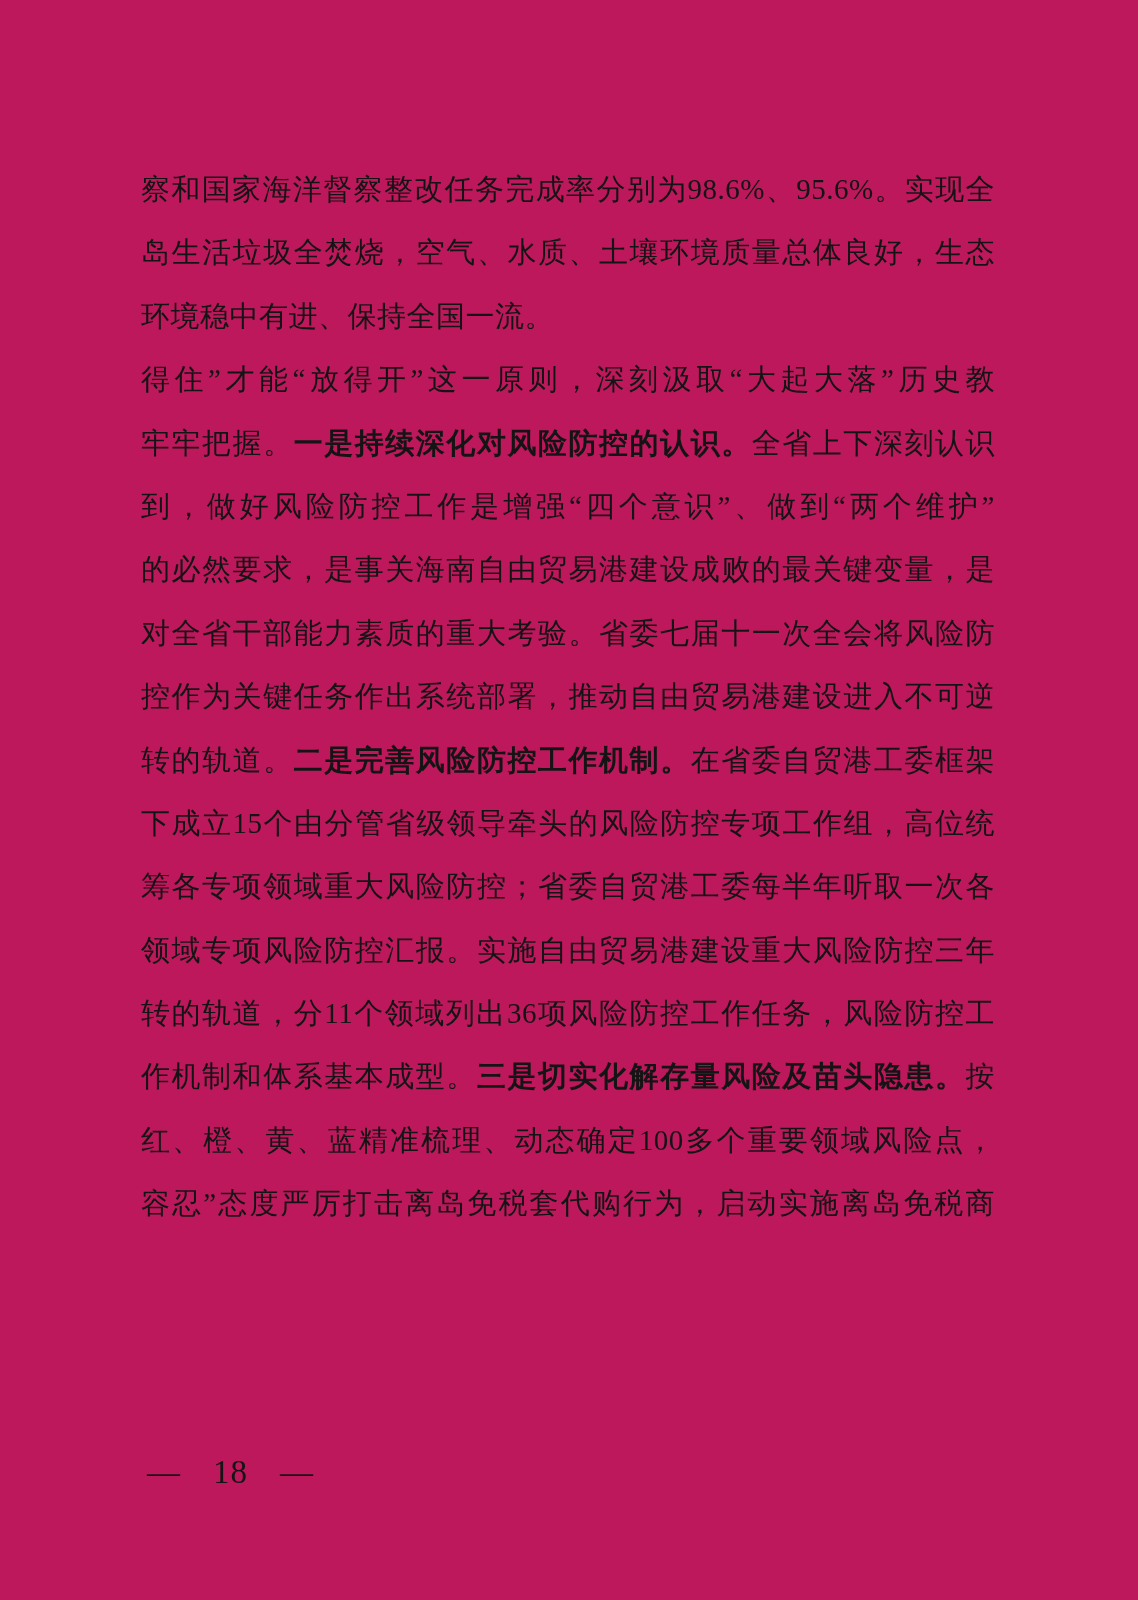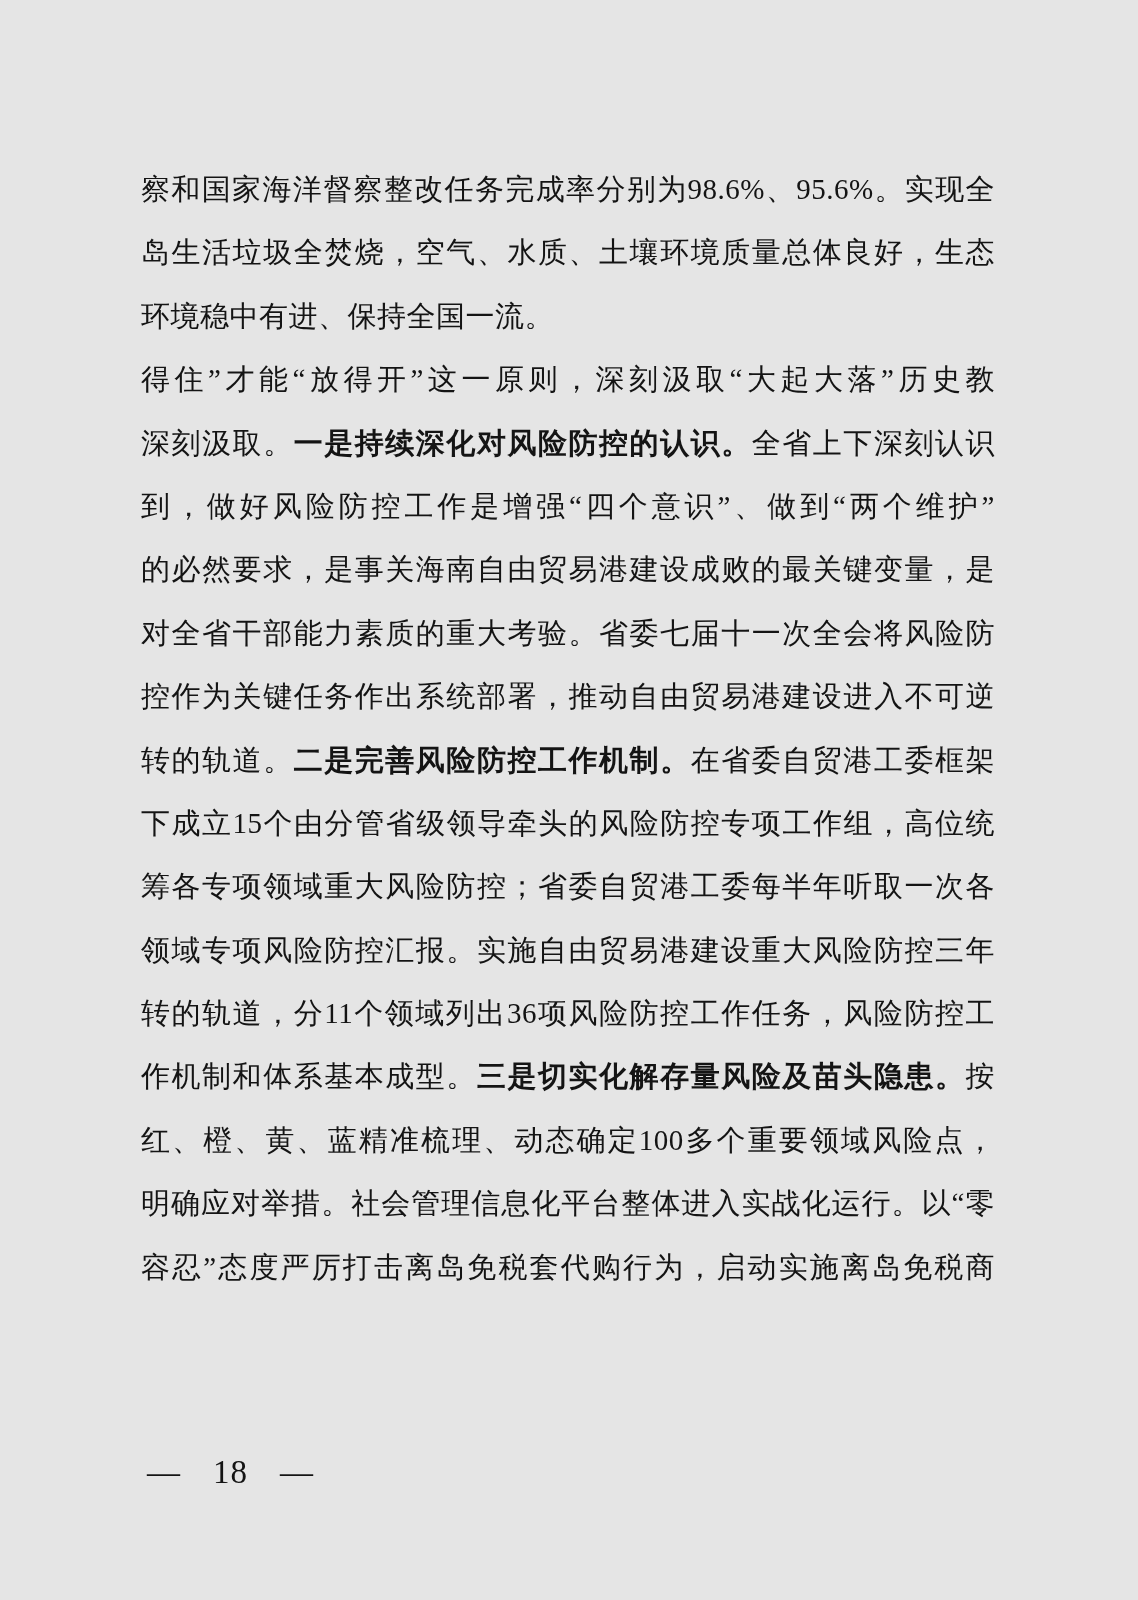--- a/index.html
+++ b/index.html
@@ -4,21 +4,21 @@
 <style>
   html, body {
     margin: 0;
     padding: 0;
     background: #ffffff;
   }
   .page {
     position: relative;
     width: 1138px;
     height: 1600px;
-    background: #e5e5e5;
+    background: #be185d;
     font-family: "Liberation Serif", "DejaVu Serif", serif;
     color: #141414;
     overflow: hidden;
   }
   .content {
     position: absolute;
     left: 141px;
     top: 158px;
     width: 854px;
   }
@@ -54,31 +54,30 @@
 </style>
 </head>
 <body>
 
 <div class="page">
   <div class="content">
       <div class="line"><span class="seg">察和国家海洋督察整改任务完成率分别为98.6%、95.6%。实现全</span></div>
       <div class="line"><span class="seg">岛生活垃圾全焚烧，空气、水质、土壤环境质量总体良好，生态</span></div>
       <div class="line noflush"><span class="seg">环境稳中有进、保持全国一流。</span></div>
       <div class="line"><span class="seg">得住”才能“放得开”这一原则，深刻汲取“大起大落”历史教</span></div>
-      <div class="line"><span class="seg">深刻汲取。</span><span class="seg bold">一是持续深化对风险防控的认识。</span><span class="seg">全省上下深刻认识</span></div>
+      <div class="line"><span class="seg">牢牢把握。</span><span class="seg bold">一是持续深化对风险防控的认识。</span><span class="seg">全省上下深刻认识</span></div>
       <div class="line"><span class="seg">到，做好风险防控工作是增强“四个意识”、做到“两个维护”</span></div>
       <div class="line"><span class="seg">的必然要求，是事关海南自由贸易港建设成败的最关键变量，是</span></div>
       <div class="line"><span class="seg">对全省干部能力素质的重大考验。省委七届十一次全会将风险防</span></div>
       <div class="line"><span class="seg">控作为关键任务作出系统部署，推动自由贸易港建设进入不可逆</span></div>
       <div class="line"><span class="seg">转的轨道。</span><span class="seg bold">二是完善风险防控工作机制。</span><span class="seg">在省委自贸港工委框架</span></div>
       <div class="line"><span class="seg">下成立15个由分管省级领导牵头的风险防控专项工作组，高位统</span></div>
       <div class="line"><span class="seg">筹各专项领域重大风险防控；省委自贸港工委每半年听取一次各</span></div>
       <div class="line"><span class="seg">领域专项风险防控汇报。实施自由贸易港建设重大风险防控三年</span></div>
       <div class="line"><span class="seg">转的轨道，分11个领域列出36项风险防控工作任务，风险防控工</span></div>
       <div class="line"><span class="seg">作机制和体系基本成型。</span><span class="seg bold">三是切实化解存量风险及苗头隐患。</span><span class="seg">按</span></div>
       <div class="line"><span class="seg">红、橙、黄、蓝精准梳理、动态确定100多个重要领域风险点，</span></div>
-      <div class="line"><span class="seg">明确应对举措。社会管理信息化平台整体进入实战化运行。以“零</span></div>
       <div class="line"><span class="seg">容忍”态度严厉打击离岛免税套代购行为，启动实施离岛免税商</span></div>
     </div>
   <div class="footer">
     <span>—</span><span class="num">18</span><span>—</span>
   </div>
 </div>
 
 </body></html>

